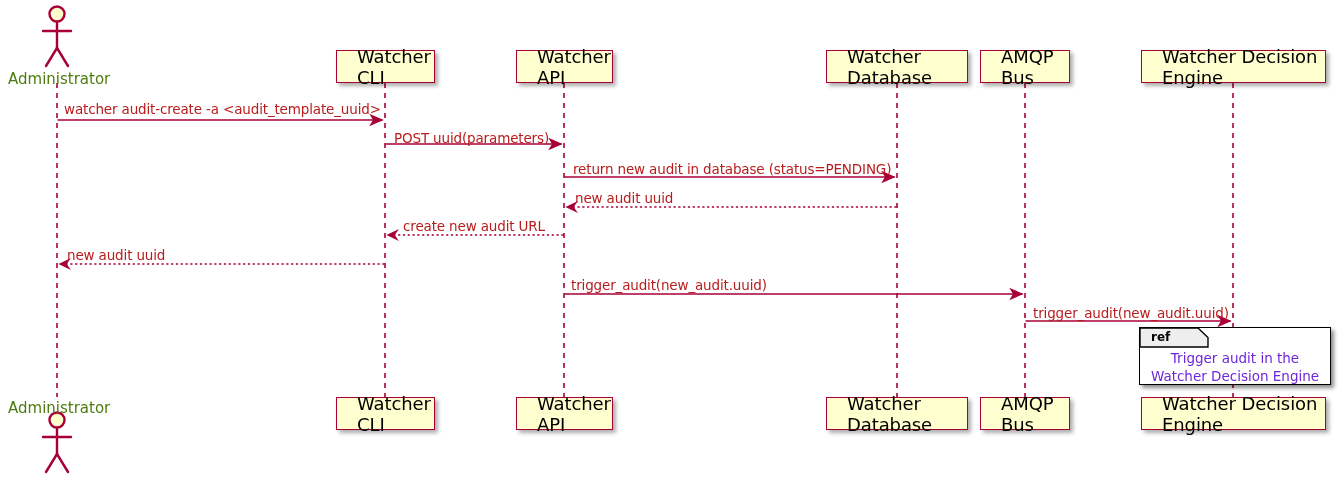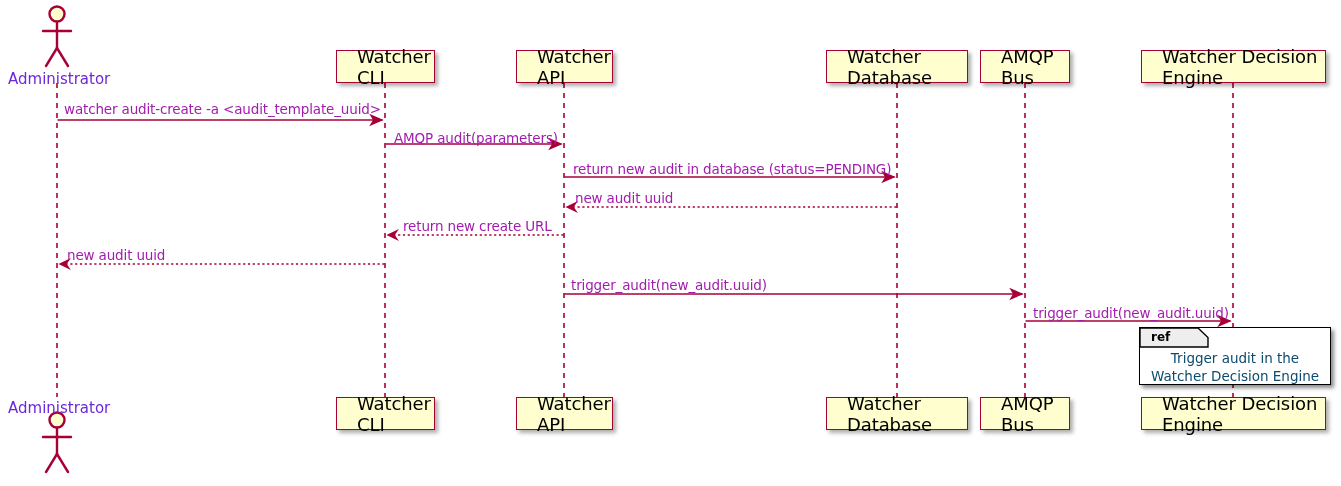--- a/index.html
+++ b/index.html
@@ -16,37 +16,37 @@
     border:1.5px solid #A80036;
     box-sizing:border-box;
     box-shadow:3px 3px 4px rgba(0,0,0,0.32);
     display:flex;align-items:center;justify-content:center;
     font-size:18px;color:#000;
     letter-spacing:-0.1px;
     padding-left:20px;
   }
   
   .actor-label{
-    position:absolute;font-size:15px;color:#6d28d9;white-space:nowrap;
+    position:absolute;font-size:15px;color:#4d7c0f;white-space:nowrap;
   }
   
   .msg-text{
-    position:absolute;font-size:13.5px;color:#a21caf;white-space:nowrap;
+    position:absolute;font-size:13.5px;color:#b91c1c;white-space:nowrap;
     letter-spacing:-0.15px;
   }
   
   .ref-box{
     position:absolute;background:#FFFFFF;border:1.5px solid #000;
     box-sizing:border-box;box-shadow:3px 3px 4px rgba(0,0,0,0.45);
   }
   .ref-tab-label{
     position:absolute;font-size:12px;font-weight:bold;color:#000;
   }
   .ref-line{
-    position:absolute;font-size:13.5px;color:#0c4a6e;white-space:nowrap;
+    position:absolute;font-size:13.5px;color:#6d28d9;white-space:nowrap;
     text-align:center;
   }
 </style>
 </head>
 <body>
 
 <div id="diagram">
   <svg id="gfx" width="1341" height="486" viewBox="0 0 1341 486" style="position:absolute;left:0;top:0;">
     <defs>
       <marker id="solidArrow" viewBox="0 0 10 10" refX="9.2" refY="5" markerWidth="9" markerHeight="9" orient="auto-start-reverse">
@@ -121,24 +121,24 @@
       </div>
       <div class="pbox" style="left: 1141px; top: 50px; width: 185px; height: 33px;">
         <span>Watcher Decision Engine</span>
       </div>
       <div class="pbox" style="left: 1141px; top: 397px; width: 185px; height: 33px;">
         <span>Watcher Decision Engine</span>
       </div>
     </div>
   <div id="texts">
       <div class="msg-text" style="left: 64px; top: 101px;">watcher audit-create -a &lt;audit_template_uuid&gt;</div>
-      <div class="msg-text" style="left: 394px; top: 130px;">AMQP audit(parameters)</div>
+      <div class="msg-text" style="left: 394px; top: 130px;">POST uuid(parameters)</div>
       <div class="msg-text" style="left: 573px; top: 161px;">return new audit in database (status=PENDING)</div>
       <div class="msg-text" style="left: 575px; top: 190px;">new audit uuid</div>
-      <div class="msg-text" style="left: 403px; top: 218px;">return new create URL</div>
+      <div class="msg-text" style="left: 403px; top: 218px;">create new audit URL</div>
       <div class="msg-text" style="left: 67px; top: 247px;">new audit uuid</div>
       <div class="msg-text" style="left: 571px; top: 277px;">trigger_audit(new_audit.uuid)</div>
       <div class="msg-text" style="left: 1033px; top: 305px;">trigger_audit(new_audit.uuid)</div>
     </div>
   <div id="frags">
       <div class="ref-box" style="left: 1139px; top: 327px; width: 192px; height: 58px;"></div>
       <svg width="70" height="21" style="position: absolute; left: 1140px; top: 328px;">
         <path d="M 0 0 L 58 0 L 68 9.5 L 68 19 L 0 19 Z" fill="#EEEEEE" stroke="#000000" stroke-width="1.4"></path>
       </svg>
       <div class="ref-tab-label" style="left: 1151px; top: 330px;">ref</div>

